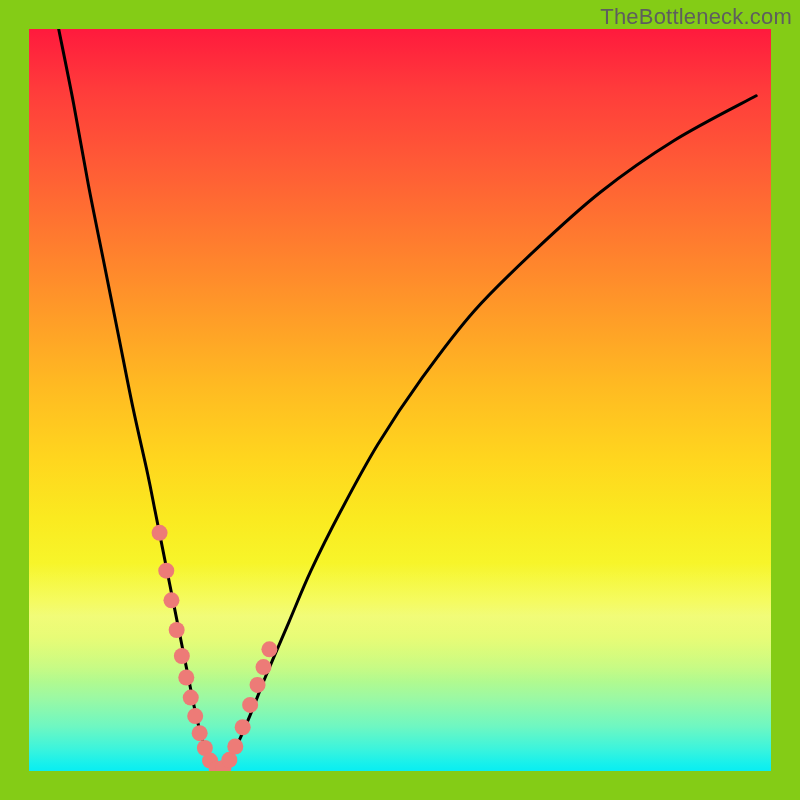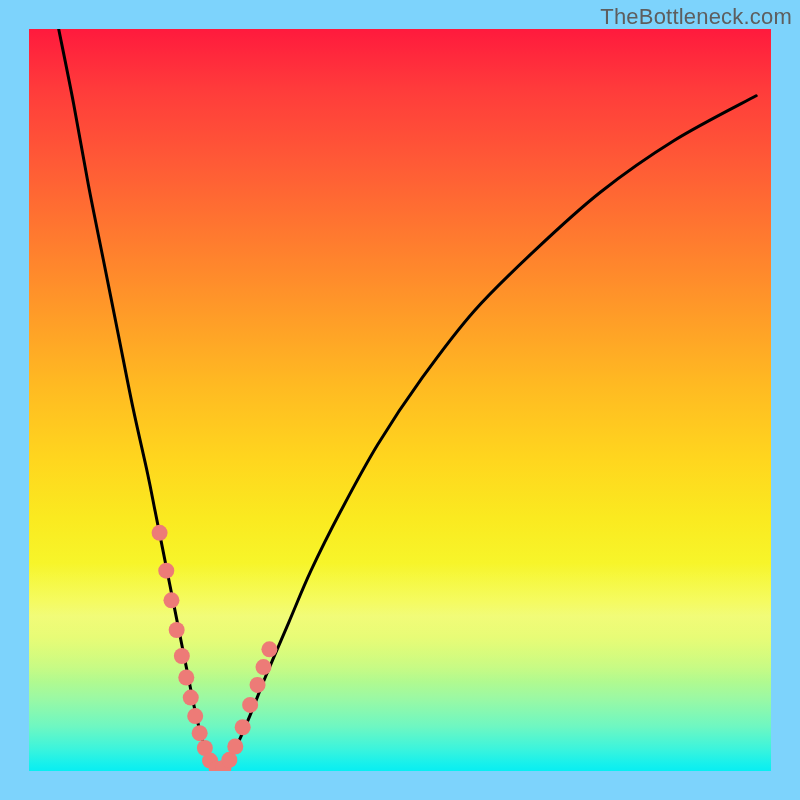--- a/index.html
+++ b/index.html
@@ -7,21 +7,21 @@
     padding: 0;
     width: 800px;
     height: 800px;
     overflow: hidden;
     background: #000;
     font-family: Arial, Helvetica, sans-serif;
   }
   .frame {
     position: absolute;
     inset: 0;
-    background: #7dd3fc;
+    background: #84cc16;
     text-align: right;
   }
   .plot-area {
     position: absolute;
     left: 29px;
     top: 29px;
     width: 742px;
     height: 742px;
     overflow: hidden;
   }

